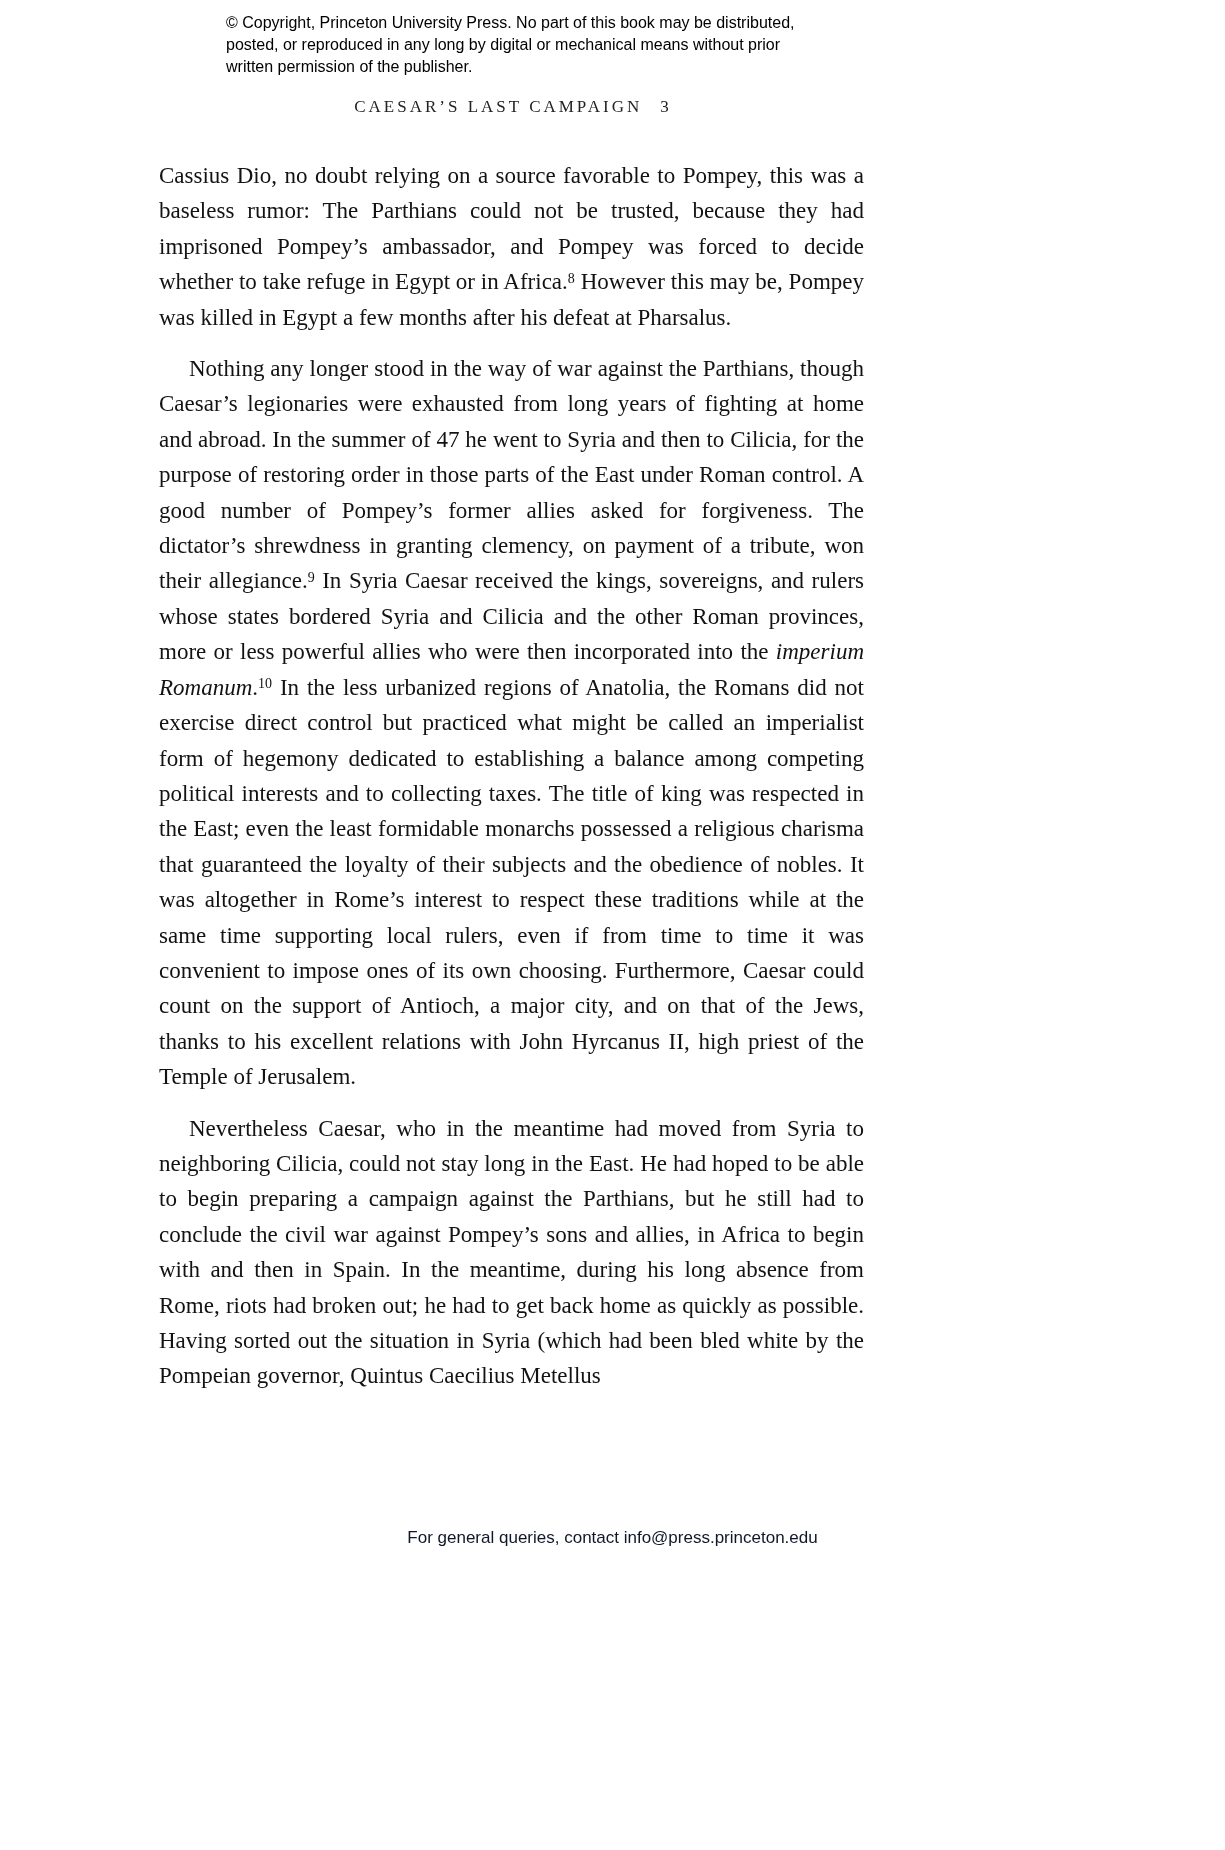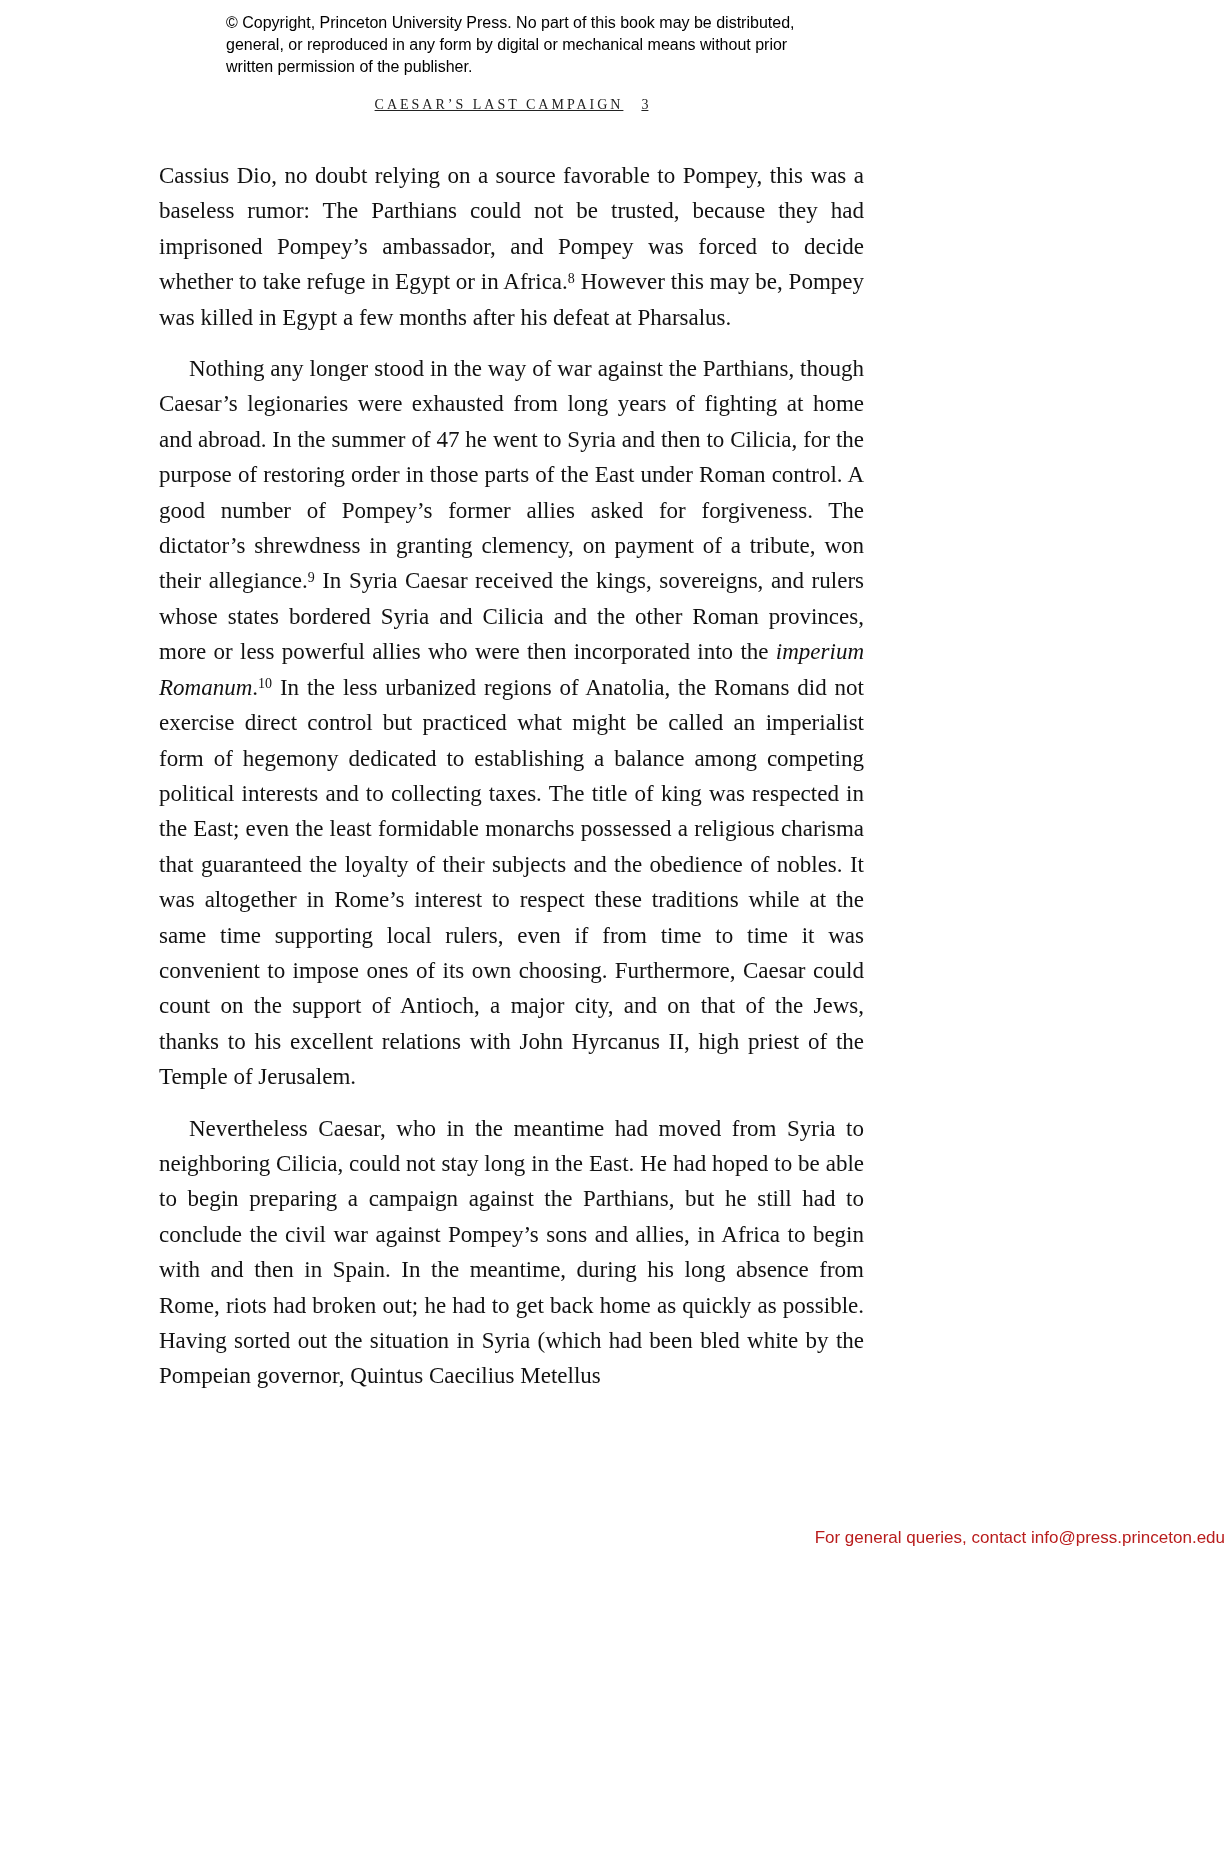--- a/index.html
+++ b/index.html
@@ -26,24 +26,23 @@
     color: #000000;
     text-align: left;
   }
   .running-head {
     position: absolute;
     top: 97px;
     left: 143px;
     width: 737px;
     text-align: center;
     font-family: "Liberation Serif", serif;
-    font-size: 14px;
+    font-size: 17px;
     letter-spacing: 3px;
     color: #222222;
-    text-decoration: underline;
   }
   .running-head .page-num {
     margin-left: 18px;
     letter-spacing: 0;
   }
   .body-text {
     position: absolute;
     top: 142px;
     left: 143px;
     width: 737px;
@@ -67,32 +66,32 @@
     line-height: 0;
     vertical-align: baseline;
     position: relative;
     top: -0.45em;
   }
   .footer {
     position: absolute;
     top: 1528px;
     left: 0;
     width: 1225px;
-    text-align: right;
+    text-align: center;
     font-family: "Liberation Sans", sans-serif;
     font-size: 17px;
-    color: #b91c1c;
+    color: #0f172a;
   }
 </style>
 </head>
 <body>
 
 <div class="page">
 
-  <div class="copyright">© Copyright, Princeton University Press. No part of this book may be distributed, general, or reproduced in any form by digital or mechanical means without prior written permission of the publisher.</div>
+  <div class="copyright">© Copyright, Princeton University Press. No part of this book may be distributed, posted, or reproduced in any long by digital or mechanical means without prior written permission of the publisher.</div>
 
   <div class="running-head">
     <span>CAESAR’S LAST CAMPAIGN</span><span class="page-num">3</span>
   </div>
 
   <div class="body-text">
     <p class="para"><span>Cassius Dio, no doubt relying on a source favorable to Pompey, this was a baseless rumor: The Parthians could not be trusted, because they had imprisoned Pompey’s ambassador, and Pompey was forced to decide whether to take refuge in Egypt or in Africa.</span><sup class="fn">8</sup><span> However this may be, Pompey was killed in Egypt a few months after his defeat at Pharsalus.</span></p>
     <p class="para indent"><span>Nothing any longer stood in the way of war against the Parthians, though Caesar’s legionaries were exhausted from long years of fighting at home and abroad. In the summer of 47 he went to Syria and then to Cilicia, for the purpose of restoring order in those parts of the East under Roman control. A good number of Pompey’s former allies asked for forgiveness. The dictator’s shrewdness in granting clemency, on payment of a tribute, won their allegiance.</span><sup class="fn">9</sup><span> In Syria Caesar received the kings, sovereigns, and rulers whose states bordered Syria and Cilicia and the other Roman provinces, more or less powerful allies who were then incorporated into the </span><span class="it">imperium Romanum</span><span>.</span><sup class="fn">10</sup><span> In the less urbanized regions of Anatolia, the Romans did not exercise direct control but practiced what might be called an imperialist form of hegemony dedicated to establishing a balance among competing political interests and to collecting taxes. The title of king was respected in the East; even the least formidable monarchs possessed a religious charisma that guaranteed the loyalty of their subjects and the obedience of nobles. It was altogether in Rome’s interest to respect these traditions while at the same time supporting local rulers, even if from time to time it was convenient to impose ones of its own choosing. Furthermore, Caesar could count on the support of Antioch, a major city, and on that of the Jews, thanks to his excellent relations with John Hyrcanus II, high priest of the Temple of Jerusalem.</span></p>
     <p class="para indent"><span>Nevertheless Caesar, who in the meantime had moved from Syria to neighboring Cilicia, could not stay long in the East. He had hoped to be able to begin preparing a campaign against the Parthians, but he still had to conclude the civil war against Pompey’s sons and allies, in Africa to begin with and then in Spain. In the meantime, during his long absence from Rome, riots had broken out; he had to get back home as quickly as possible. Having sorted out the situation in Syria (which had been bled white by the Pompeian governor, Quintus Caecilius Metellus</span></p>
   </div>

